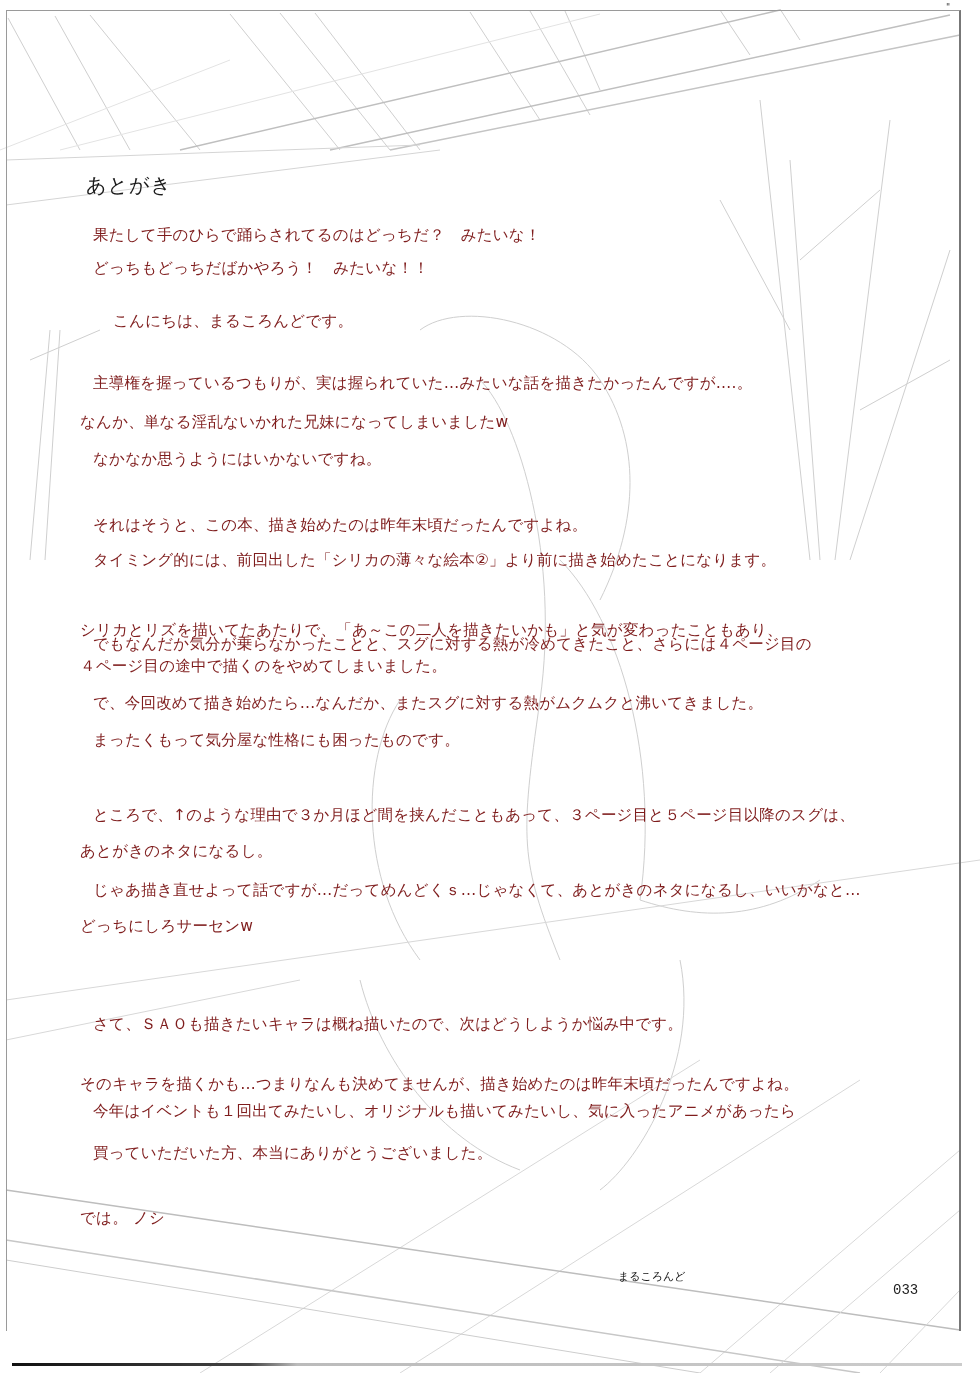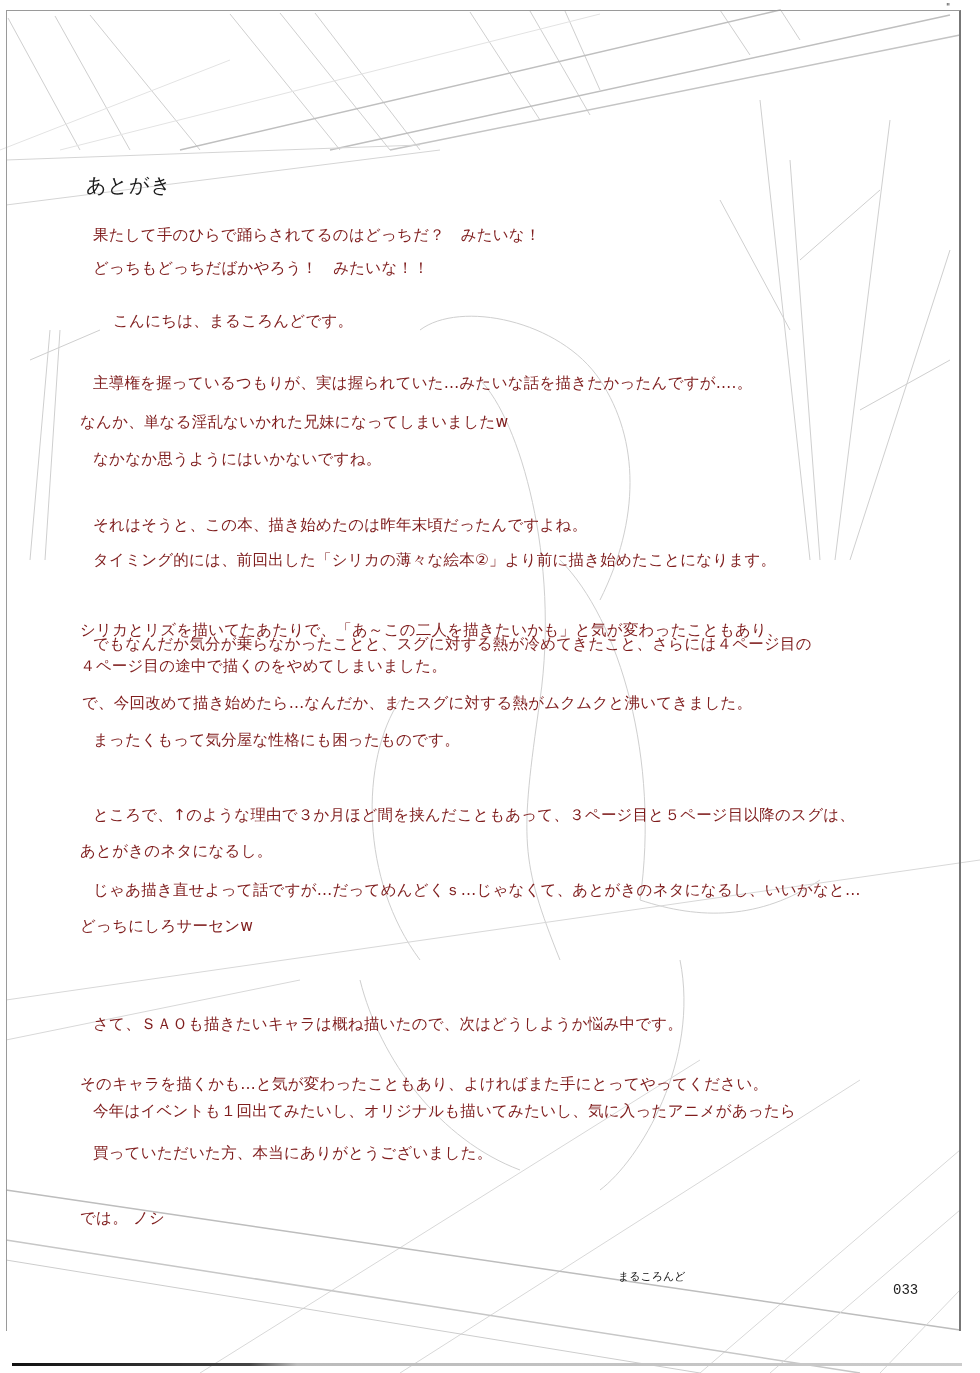--- a/index.html
+++ b/index.html
@@ -101,27 +101,27 @@
     <div class="line" style="left: 93px; top: 258px;">どっちもどっちだばかやろう！　みたいな！！</div>
     <div class="line" style="left: 93px; top: 311px; margin-left: 20px;">こんにちは、まるころんどです。</div>
     <div class="line" style="left: 93px; top: 373px;">主導権を握っているつもりが、実は握られていた…みたいな話を描きたかったんですが….。</div>
     <div class="line" style="left: 80px; top: 412px;">なんか、単なる淫乱ないかれた兄妹になってしまいましたw</div>
     <div class="line" style="left: 93px; top: 449px;">なかなか思うようにはいかないですね。</div>
     <div class="line" style="left: 93px; top: 515px;">それはそうと、この本、描き始めたのは昨年末頃だったんですよね。</div>
     <div class="line" style="left: 93px; top: 550px;">タイミング的には、前回出した「シリカの薄々な絵本②」より前に描き始めたことになります。</div>
     <div class="line" style="left: 93px; top: 587px; margin-top: 47px;">でもなんだか気分が乗らなかったことと、スグに対する熱が冷めてきたこと、さらには４ページ目の</div>
     <div class="line" style="left: 80px; top: 620px;">シリカとリズを描いてたあたりで、「あ～この二人を描きたいかも」と気が変わったこともあり、</div>
     <div class="line" style="left: 80px; top: 656px;">４ページ目の途中で描くのをやめてしまいました。</div>
-    <div class="line" style="left: 82px; top: 693px;">で、今回改めて描き始めたら…なんだか、またスグに対する熱がムクムクと沸いてきました。</div>
+    <div class="line" style="left: 93px; top: 693px;">で、今回改めて描き始めたら…なんだか、またスグに対する熱がムクムクと沸いてきました。</div>
     <div class="line" style="left: 93px; top: 730px;">まったくもって気分屋な性格にも困ったものです。</div>
     <div class="line" style="left: 93px; top: 805px;">ところで、↑のような理由で３か月ほど間を挟んだこともあって、３ページ目と５ページ目以降のスグは、</div>
     <div class="line" style="left: 80px; top: 841px;">あとがきのネタになるし。</div>
     <div class="line" style="left: 93px; top: 880px;">じゃあ描き直せよって話ですが…だってめんどくｓ…じゃなくて、あとがきのネタになるし、いいかなと…</div>
     <div class="line" style="left: 80px; top: 916px;">どっちにしろサーセンw</div>
     <div class="line" style="left: 93px; top: 1006px; margin-top: 8px;">さて、ＳＡＯも描きたいキャラは概ね描いたので、次はどうしようか悩み中です。</div>
     <div class="line" style="left: 93px; top: 1101px;">今年はイベントも１回出てみたいし、オリジナルも描いてみたいし、気に入ったアニメがあったら</div>
-    <div class="line" style="left: 80px; top: 1074px;">そのキャラを描くかも…と気が変わったこともあり、よければまた手にとってやってください。</div>
+    <div class="line" style="left: 80px; top: 1074px;">そのキャラを描くかも…つまりなんも決めてませんが、描き始めたのは昨年末頃だったんですよね。</div>
     <div class="line" style="left: 93px; top: 1143px;">買っていただいた方、本当にありがとうございました。</div>
     <div class="line" style="left: 80px; top: 1208px;">では。 ノシ</div>
   </div>
 
 <div class="signature">まるころんど</div>
 <div class="page-num">033</div>
 
 </body></html>

